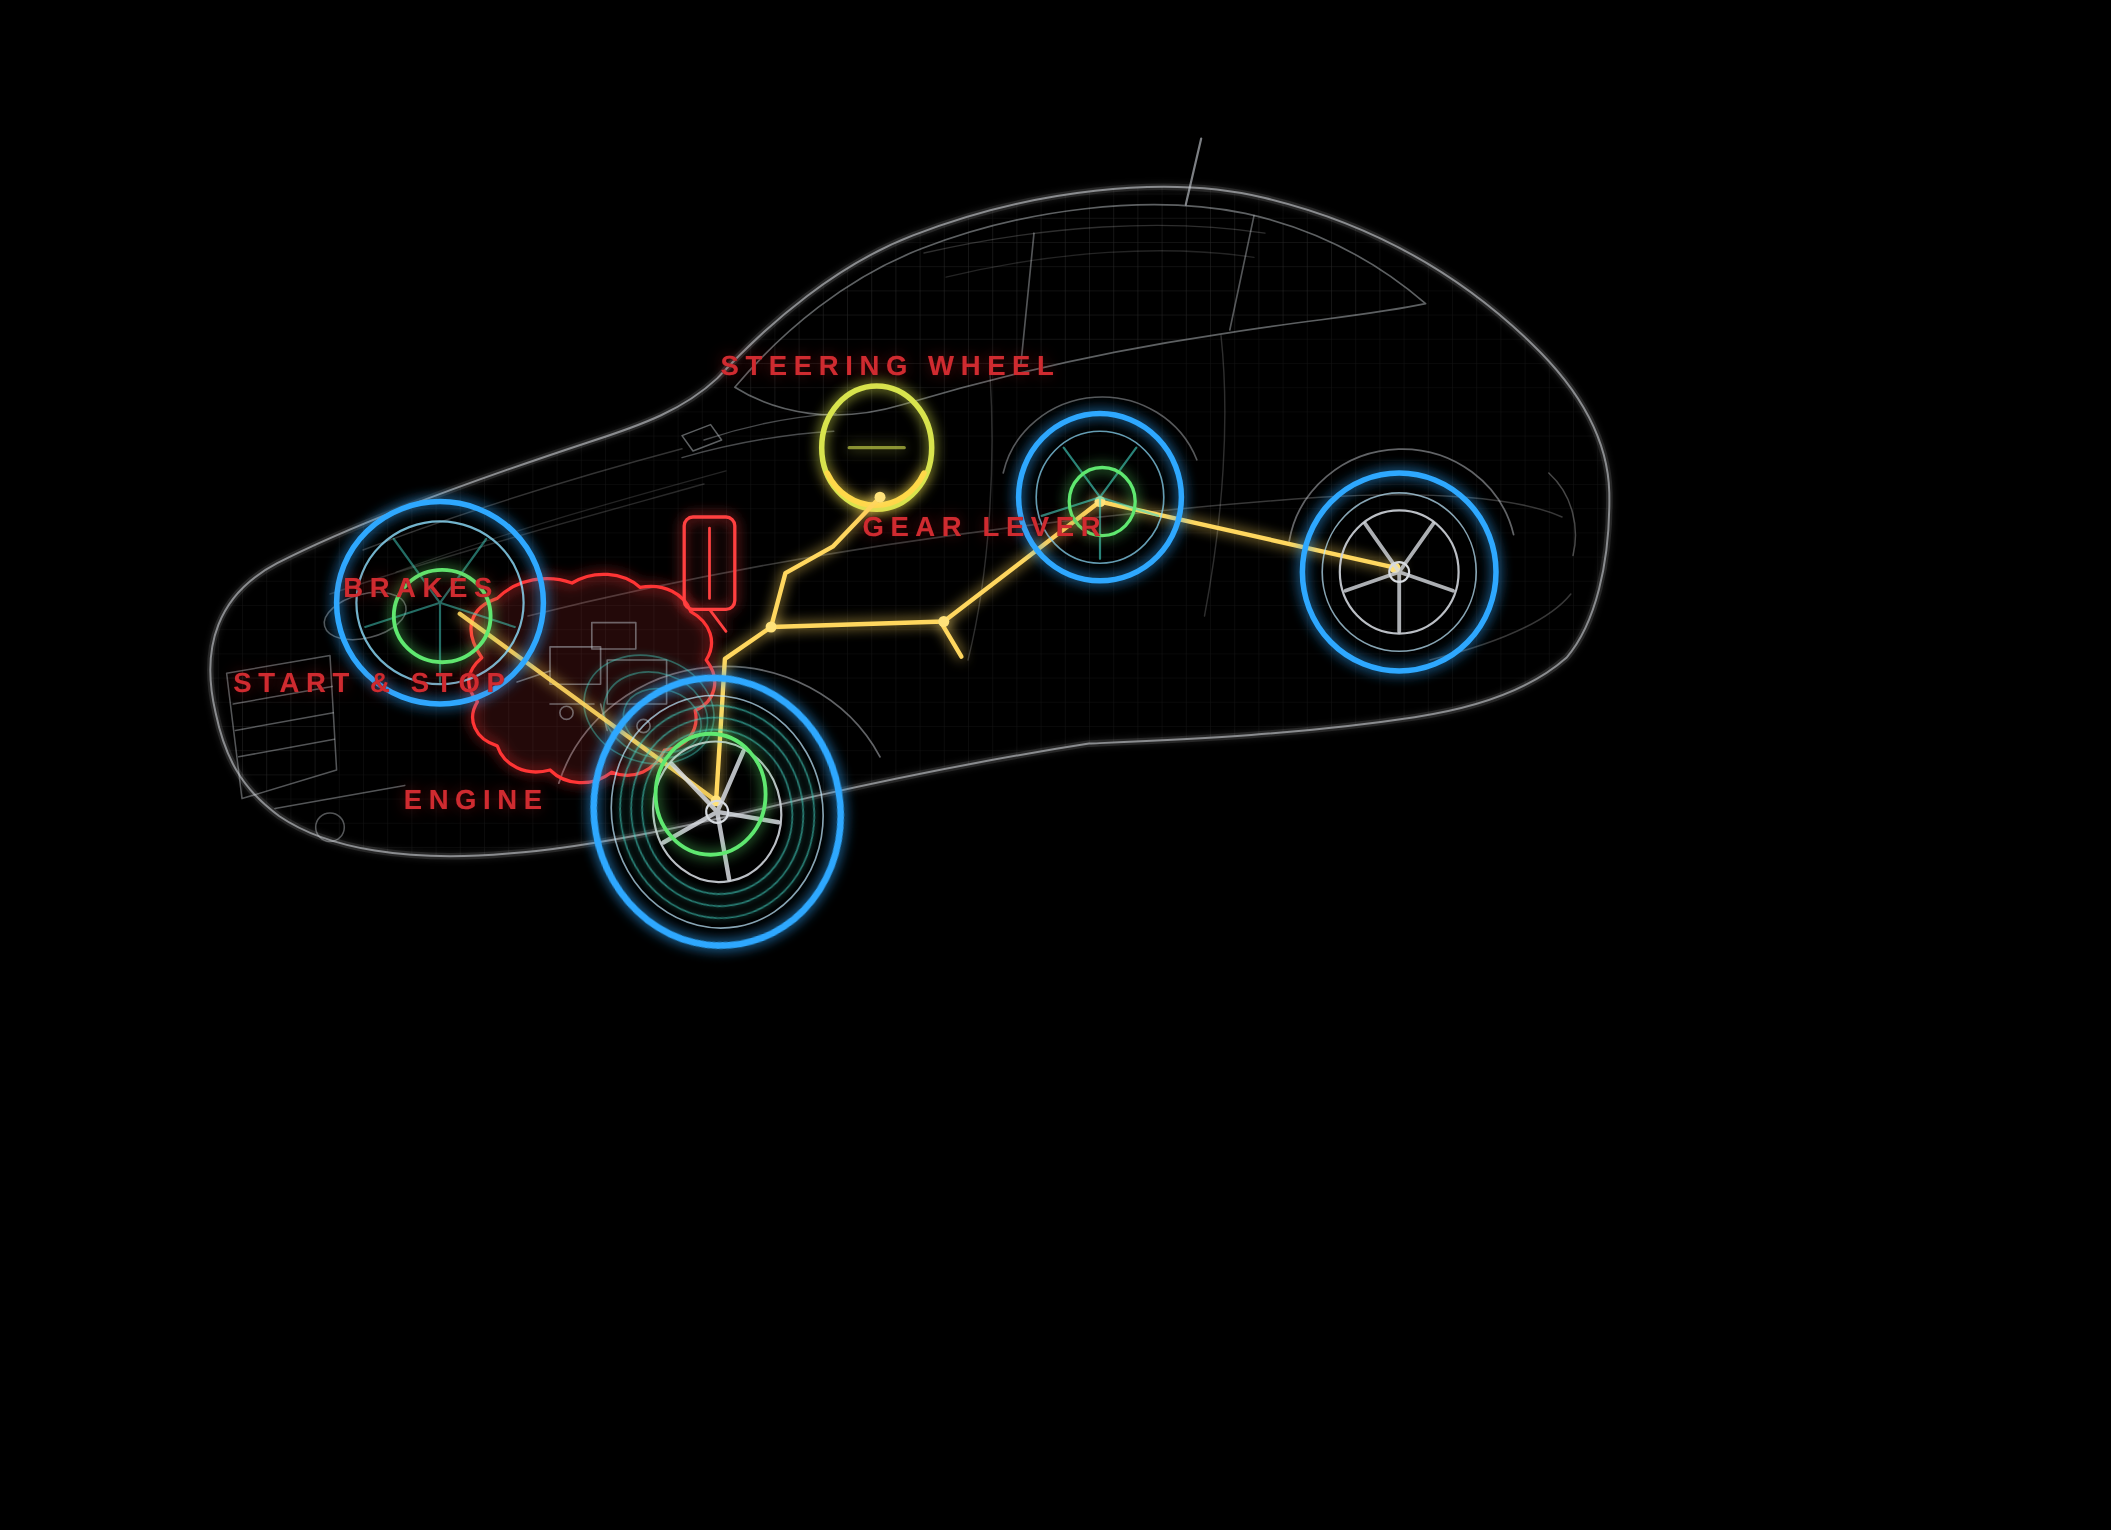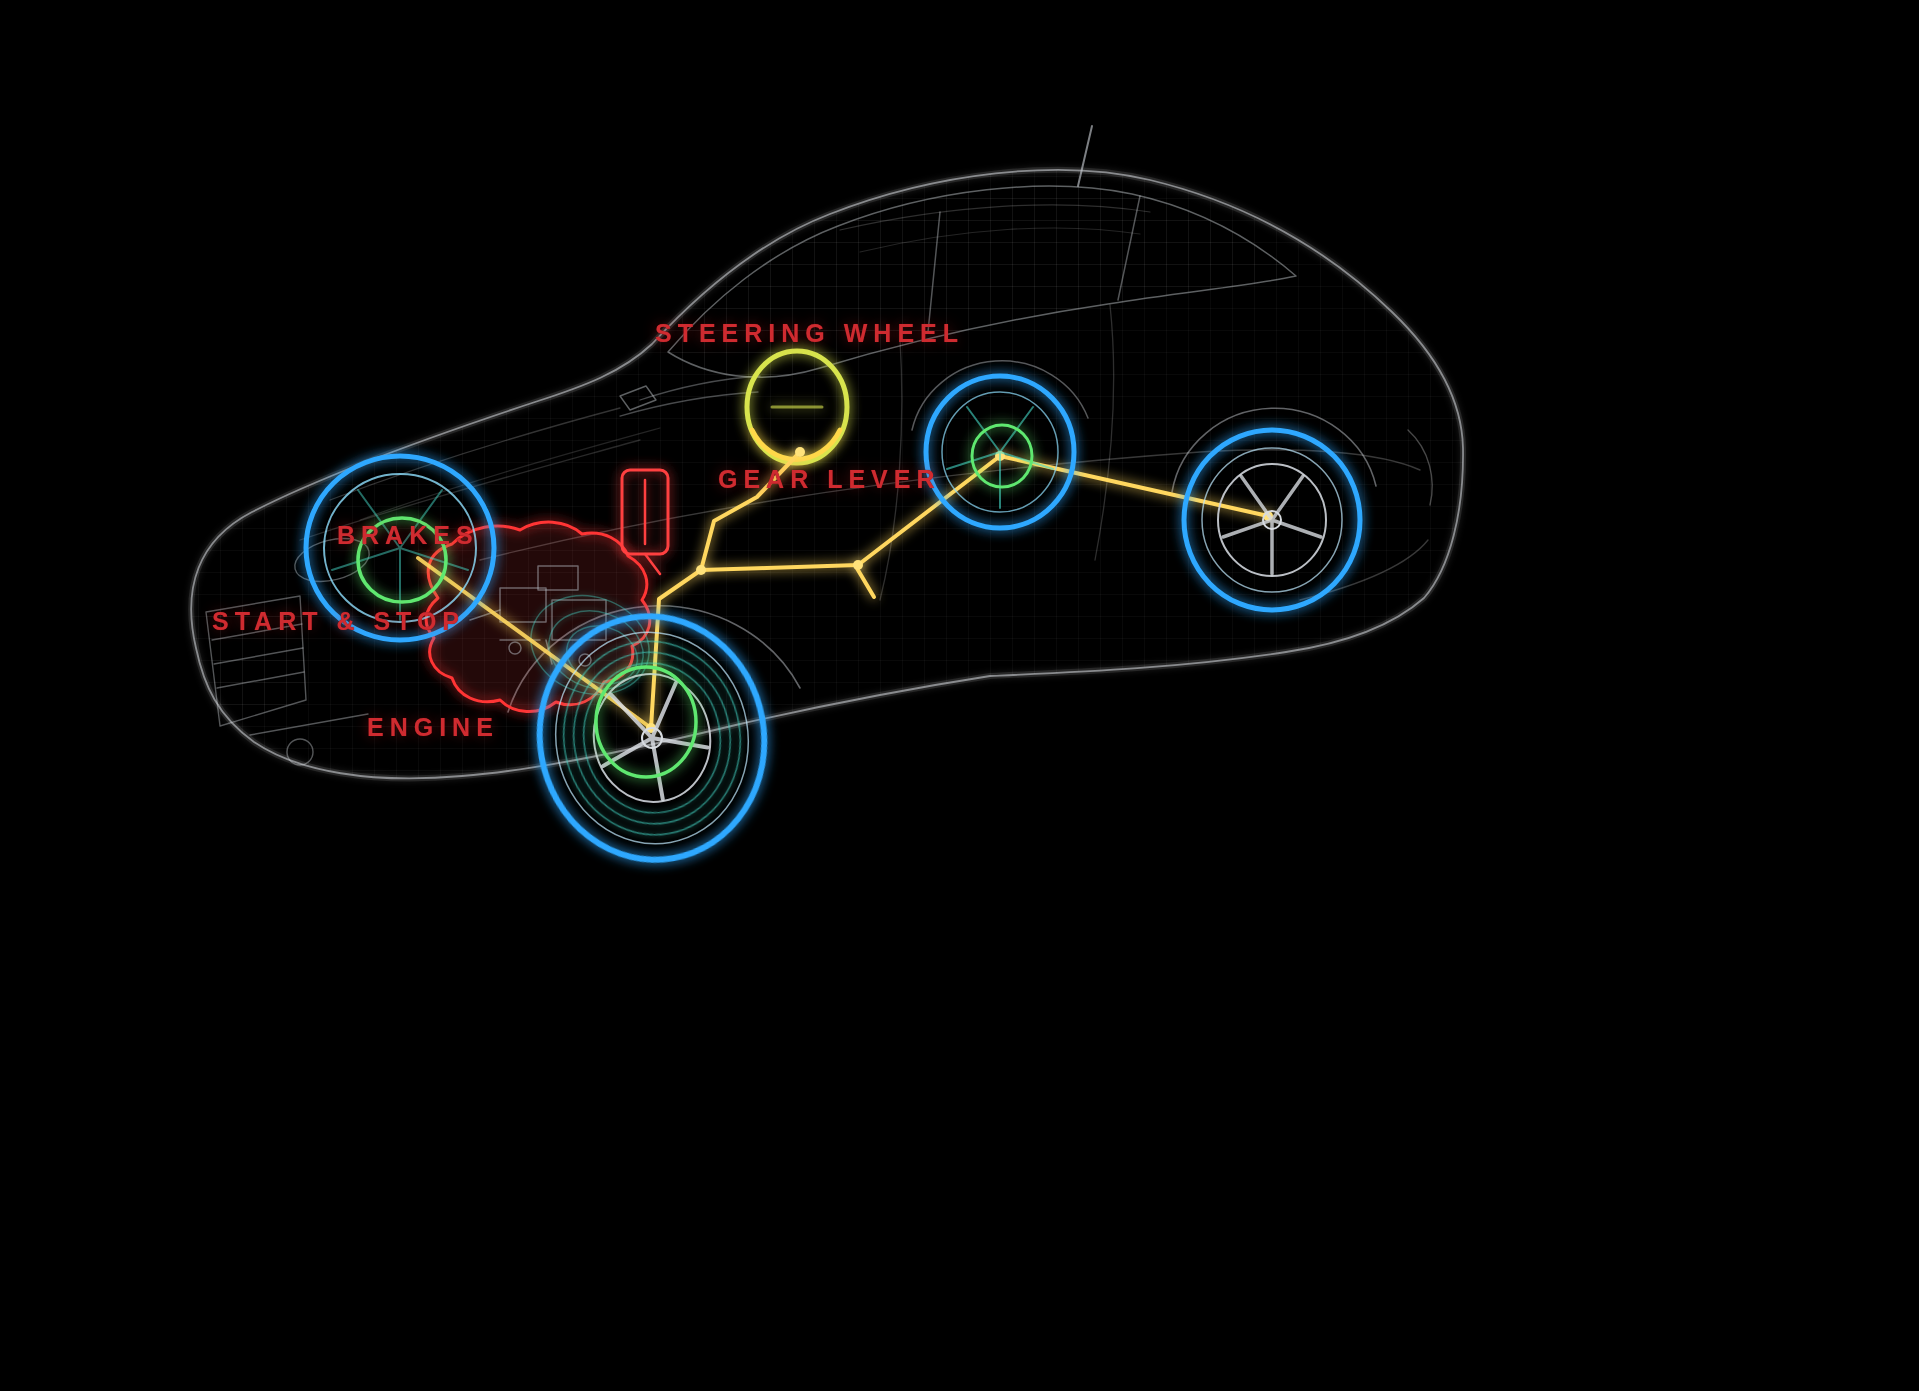--- a/index.html
+++ b/index.html
@@ -25,22 +25,22 @@
     font-weight: bold;
     font-size: 25px;
     letter-spacing: 6px;
     white-space: nowrap;
     text-shadow: 0 0 1px #5c0d10, 0 0 14px rgba(220, 40, 40, 0.40);
     line-height: 1.1;
     user-select: none;
   }
   .lbl-steering-wheel      { left: 655px; top: 320px; }
   .lbl-paddles             { left: 448px; top: 404px; }
-  .lbl-gear-lever          { left: 718px; top: 466px; }
-  .lbl-brakes              { left: 322px; top: 522px; padding-left: 15px; }
+  .lbl-gear-lever          { left: 784px; top: 466px; }
+  .lbl-brakes              { left: 312px; top: 522px; }
   .lbl-start-stop          { left: 212px; top: 608px; }
   .lbl-accel-brake         { left: 790px; top: 606px; }
   .lbl-engine              { left: 367px; top: 714px; }
 </style>
 </head>
 <body>
 
 <div class="stage">
 
   <svg class="art" viewBox="0 0 1919 1391" width="1919" height="1391" fill="none" stroke-linecap="round" stroke-linejoin="round">

